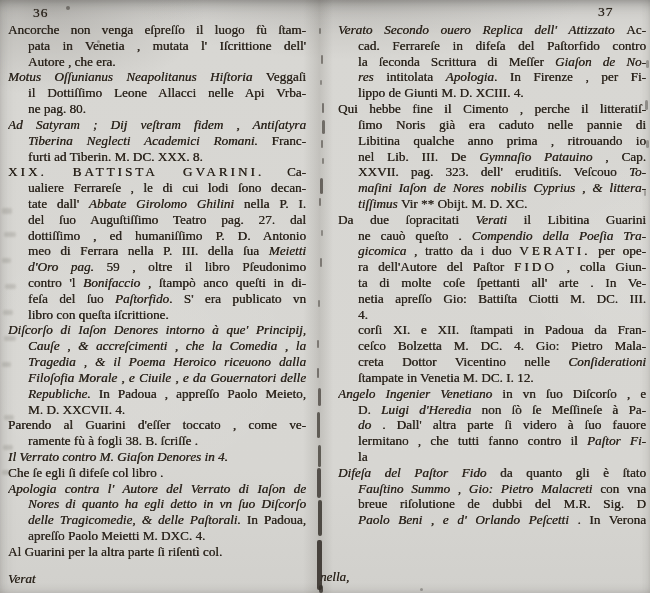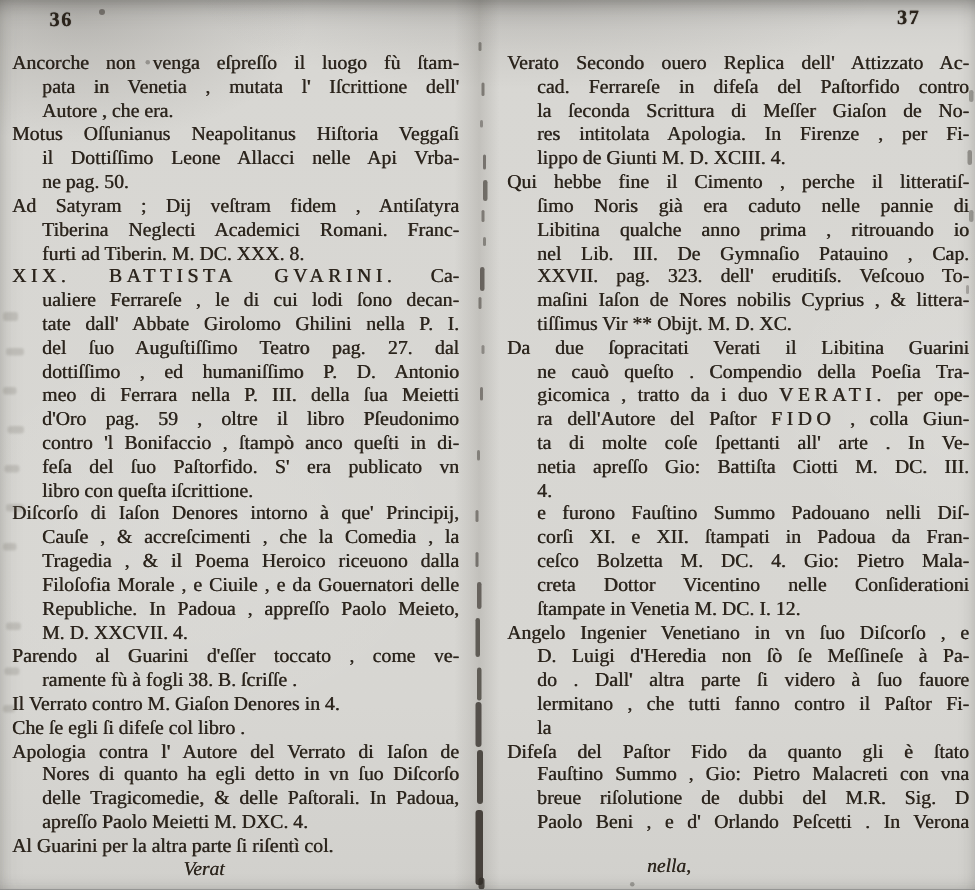--- a/index.html
+++ b/index.html
@@ -19,38 +19,38 @@
     box-shadow:
       inset 0 12px 16px -12px rgba(48,45,40,0.55),
       inset 10px 0 18px -14px rgba(48,45,40,0.35),
       inset -8px 0 14px -12px rgba(48,45,40,0.28),
       inset 0 -8px 12px -10px rgba(48,45,40,0.25);
   }
   .gutter-band{
     position:absolute;left:303px;top:0;width:30px;height:593px;pointer-events:none;
     background:linear-gradient(90deg,transparent,rgba(88,84,76,0.10) 35%,rgba(88,84,76,0.17) 55%,transparent);
   }
-  .pagenum{position:absolute;font-size:13.5px;font-weight:bold;letter-spacing:1px;text-shadow:0 0 0.7px rgba(43,36,28,0.9);}
+  .pagenum{position:absolute;font-size:13.5px;font-weight:normal;letter-spacing:1px;text-shadow:0 0 0.7px rgba(43,36,28,0.9);}
   .pn-left{left:33px;top:5px;}
   .pn-right{left:598px;top:4px;}
-  .textblock{position:absolute;top:34px;filter:blur(0.22px);}
+  .textblock{position:absolute;top:22px;filter:blur(0.22px);}
   .tb-left{left:8px;width:298px;}
   .tb-right{left:338px;width:308px;}
   .line{
     height:15.82px;line-height:15.6px;font-size:13.2px;
     overflow:hidden;text-shadow:0.35px 0 0 rgba(43,36,28,0.85);
     white-space:normal;
   }
   .line.ind{padding-left:20px;}
   .line.j{text-align:justify;text-align-last:justify;}
-  .s-i{}
+  .s-i{font-style:italic;}
   .s-c{letter-spacing:3px;}
   .catchword{
     position:absolute;font-size:13px;font-style:italic;height:16px;line-height:16px;
-    text-shadow:0.3px 0 0 rgba(43,36,28,0.85);filter:blur(0.22px);text-align:center;
+    text-shadow:0.3px 0 0 rgba(43,36,28,0.85);filter:blur(0.22px);text-align:left;
   }
   .cw-left{left:8px;top:571px;width:298px;padding-right:42px;box-sizing:border-box;}
   .cw-right{left:320px;top:569px;width:308px;padding-right:56px;box-sizing:border-box;}
   .artifact{position:absolute;background:#35302a;border-radius:2px;pointer-events:none;}
   .ghost{position:absolute;background:#6f6b62;border-radius:2px;filter:blur(0.8px);pointer-events:none;}
 </style>
 </head>
 <body>
 
 <div class="scan">
@@ -58,21 +58,21 @@
   <div class="gutter-band"></div>
 
   <div class="page">
     <div class="pagenum pn-left">36</div>
     <div class="textblock tb-left">
         <div class="line j"><span class="s-r">Ancorche non venga eſpreſſo il luogo fù ſtam-</span></div>
         <div class="line ind j"><span class="s-r">pata in Venetia , mutata l' Iſcrittione dell'</span></div>
         <div class="line ind"><span class="s-r">Autore , che era.</span></div>
         <div class="line j"><span class="s-i">Motus Oſſunianus Neapolitanus Hiſtoria </span><span class="s-r">Veggaſi</span></div>
         <div class="line ind j"><span class="s-r">il Dottiſſimo Leone Allacci nelle Api Vrba-</span></div>
-        <div class="line ind"><span class="s-r">ne pag. 50.</span></div>
+        <div class="line ind"><span class="s-r">ne pag. 80.</span></div>
         <div class="line j"><span class="s-i">Ad Satyram ; Dij veſtram fidem , Antiſatyra</span></div>
         <div class="line ind j"><span class="s-i">Tiberina Neglecti Academici Romani. </span><span class="s-r">Franc-</span></div>
         <div class="line ind"><span class="s-r">furti ad Tiberin. M. DC. XXX. 8.</span></div>
         <div class="line j"><span class="s-c">XIX. BATTISTA GVARINI.</span><span class="s-r"> Ca-</span></div>
         <div class="line ind j"><span class="s-r">ualiere Ferrareſe , le di cui lodi ſono decan-</span></div>
         <div class="line ind j"><span class="s-r">tate dall' </span><span class="s-i">Abbate Girolomo Ghilini </span><span class="s-r">nella P. I.</span></div>
         <div class="line ind j"><span class="s-r">del ſuo Auguſtiſſimo Teatro pag. 27. dal</span></div>
         <div class="line ind j"><span class="s-r">dottiſſimo , ed humaniſſimo P. D. Antonio</span></div>
         <div class="line ind j"><span class="s-r">meo di Ferrara nella P. III. della ſua </span><span class="s-i">Meietti</span></div>
         <div class="line ind j"><span class="s-i">d'Oro pag. </span><span class="s-r">59 , oltre il libro Pſeudonimo</span></div>
@@ -113,21 +113,20 @@
         <div class="line ind j"><span class="s-r">XXVII. pag. 323. dell' eruditiſs. Veſcouo </span><span class="s-i">To-</span></div>
         <div class="line ind j"><span class="s-i">maſini Iaſon de Nores nobilis Cyprius , &amp; littera-</span></div>
         <div class="line ind"><span class="s-i">tiſſimus </span><span class="s-r">Vir ** Obijt. M. D. XC.</span></div>
         <div class="line j"><span class="s-r">Da due ſopracitati </span><span class="s-i">Verati </span><span class="s-r">il Libitina Guarini</span></div>
         <div class="line ind j"><span class="s-r">ne cauò queſto . </span><span class="s-i">Compendio della Poeſia Tra-</span></div>
         <div class="line ind j"><span class="s-i">gicomica</span><span class="s-r"> , tratto da i duo </span><span class="s-c">VERATI.</span><span class="s-r"> per ope-</span></div>
         <div class="line ind j"><span class="s-r">ra dell'Autore del Paſtor </span><span class="s-c">FIDO</span><span class="s-r"> , colla Giun-</span></div>
         <div class="line ind j"><span class="s-r">ta di molte coſe ſpettanti all' arte . In Ve-</span></div>
         <div class="line ind j"><span class="s-r">netia apreſſo Gio: Battiſta Ciotti M. DC. III.</span></div>
         <div class="line ind"><span class="s-r">4.</span></div>
-        <div class="line ind j"><span class="s-r">e furono </span><span class="s-i">Fauſtino Summo </span><span class="s-r">Padouano nelli Diſ-</span></div>
         <div class="line ind j"><span class="s-r">corſi XI. e XII. ſtampati in Padoua da Fran-</span></div>
         <div class="line ind j"><span class="s-r">ceſco Bolzetta M. DC. 4. Gio: Pietro Mala-</span></div>
         <div class="line ind j"><span class="s-r">creta Dottor Vicentino nelle </span><span class="s-i">Conſiderationi</span></div>
         <div class="line ind"><span class="s-r">ſtampate in Venetia M. DC. I. 12.</span></div>
         <div class="line j"><span class="s-i">Angelo Ingenier Venetiano </span><span class="s-r">in vn ſuo Diſcorſo , e</span></div>
         <div class="line ind j"><span class="s-r">D. </span><span class="s-i">Luigi d'Heredia </span><span class="s-r">non ſò ſe Meſſineſe à Pa-</span></div>
         <div class="line ind j"><span class="s-i">do </span><span class="s-r">. Dall' altra parte ſi videro à ſuo fauore</span></div>
         <div class="line ind j"><span class="s-r">lermitano , che tutti fanno contro il </span><span class="s-i">Paſtor Fi-</span></div>
         <div class="line ind"><span class="s-r">la</span></div>
         <div class="line j"><span class="s-i">Difeſa del Paſtor Fido </span><span class="s-r">da quanto gli è ſtato</span></div>

